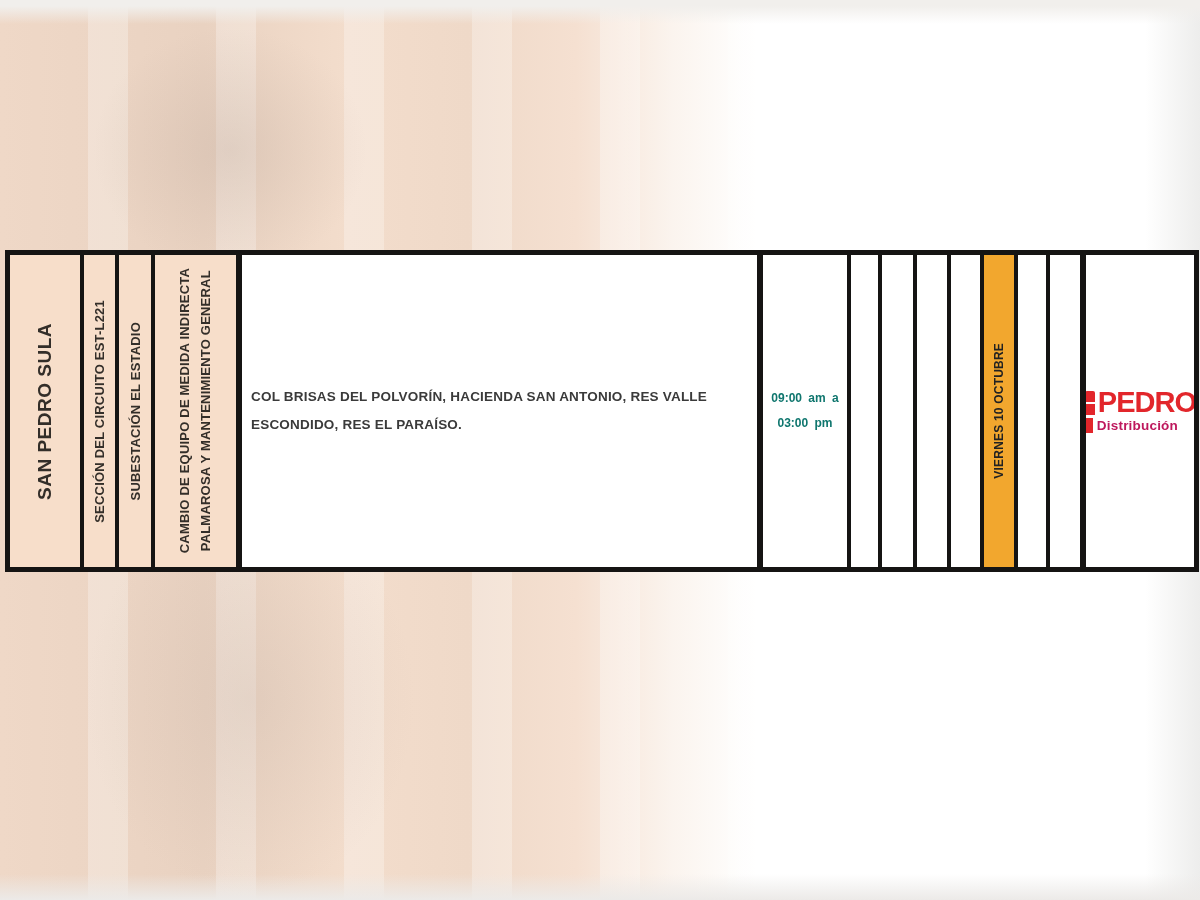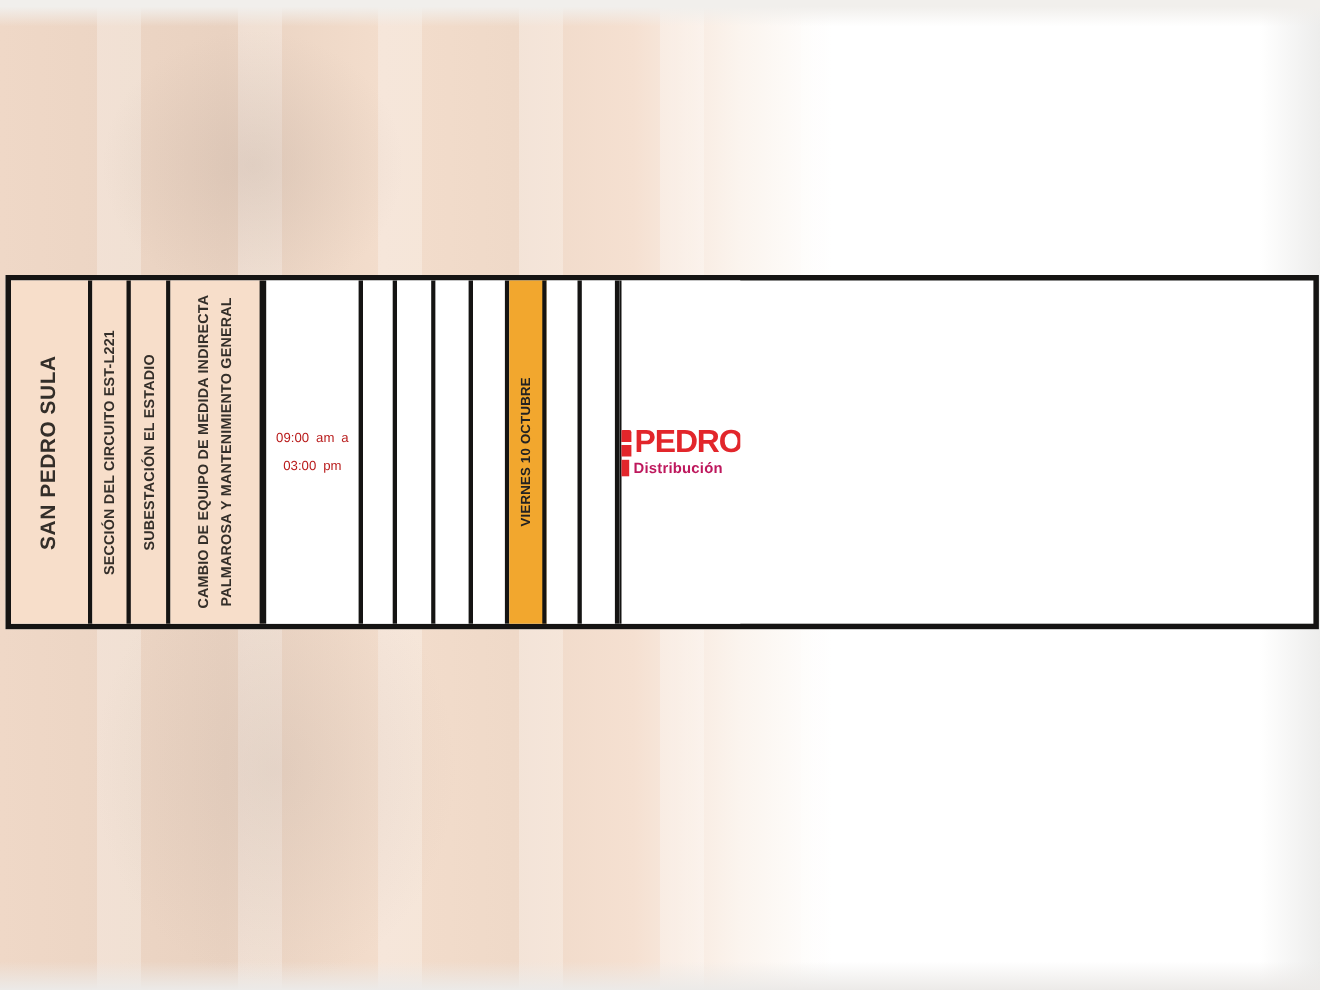--- a/index.html
+++ b/index.html
@@ -47,21 +47,21 @@
   .c-work{width:85px;}
   .rot-sm{font-size:13px;font-weight:bold;}
   .c-work .vtext{line-height:1.6;}
   .c-areas{flex:1 1 auto;border-left:2px solid #151413;justify-content:flex-start;}
   .c-areas p{
     margin:0;padding:0 24px 0 9px;font-size:13.5px;font-weight:bold;
     color:#3a3a3a;line-height:2.1;letter-spacing:0.2px;
   }
   .c-time{width:90px;border-left:2px solid #151413;}
   .c-time span{
-    font-size:12px;font-weight:normal;color:#b91c1c;text-align:center;
+    font-size:12px;font-weight:bold;color:#0f766e;text-align:center;
     white-space:pre-line;line-height:2.1;word-spacing:3px;
   }
   .c-empty-a{width:31px;}
   .c-empty-b{width:35px;}
   .c-empty-c{width:34px;}
   .c-empty-d{width:33px;}
   .c-date{width:34px;}
   .c-date .vtext{font-size:12px;font-weight:bold;color:#222;}
   .c-empty-e{width:32px;}
   .c-empty-f{width:34px;}
@@ -97,20 +97,23 @@
 
   <div class="cell peach c-substation">
     <span class="vtext rot-sm">SUBESTACIÓN EL ESTADIO</span>
   </div>
 
   <div class="cell peach c-work">
     <span class="vtext rot-sm">CAMBIO DE EQUIPO DE MEDIDA INDIRECTA
 PALMAROSA Y MANTENIMIENTO GENERAL</span>
   </div>
 
+  <div class="cell c-areas">
+    <p>COL BRISAS DEL POLVORÍN, HACIENDA SAN ANTONIO, RES VALLE ESCONDIDO, RES EL PARAÍSO.</p>
+  </div>
 
   <div class="cell c-time">
     <span>09:00 am a
 03:00 pm</span>
   </div>
 
   <div class="cell c-empty-a"></div>
   <div class="cell c-empty-b"></div>
   <div class="cell c-empty-c"></div>
   <div class="cell c-empty-d"></div>

